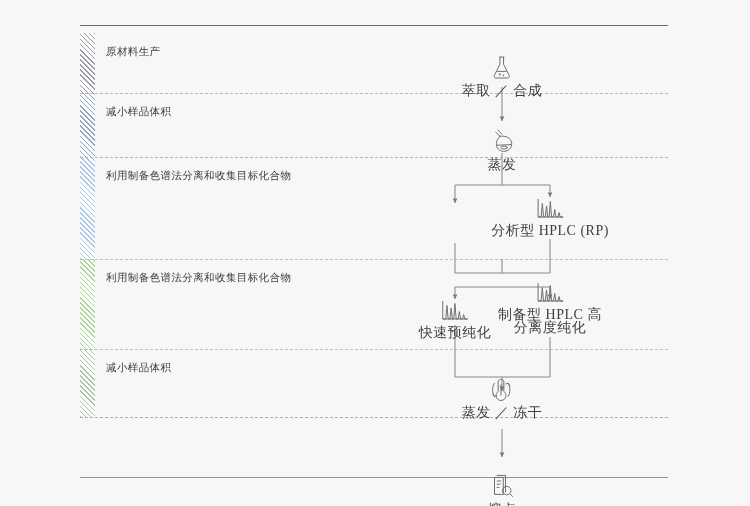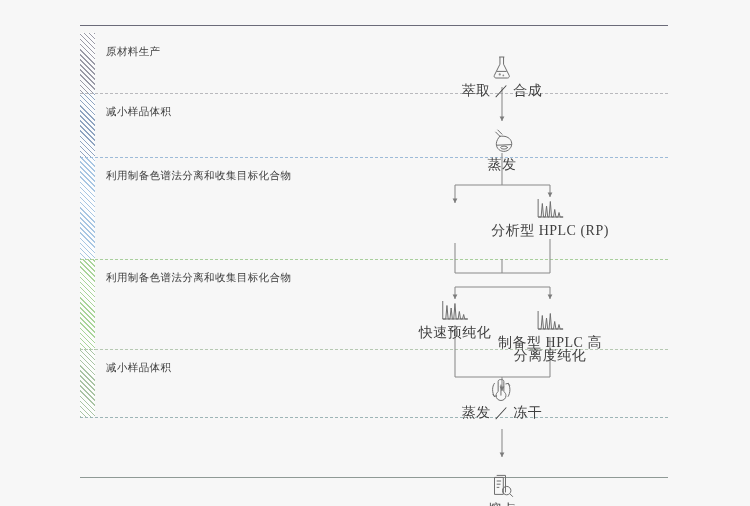--- a/index.html
+++ b/index.html
@@ -226,21 +226,21 @@
       <svg width="30" height="24" viewBox="0 0 30 24">
         <g stroke="#6f6f6f" stroke-width="1" fill="none" stroke-linejoin="round">
           <path d="M3,2 L3,20 L28,20"></path>
           <path d="M3,20 L6,20 L7.2,6.5 L8.4,20 L10.2,20 L11.4,9 L12.6,20 L14,20 L15.2,4.5 L16.4,20 L18.4,20 L19.6,12.5 L20.8,20 L22.8,20 L23.9,15.5 L25,20 L28,20"></path>
         </g>
       </svg>
     </span>
     <span class="cap">分析型 HPLC (RP)</span>
   </div>
 
-  <div class="node" style="left:470px;top:284px;">
+  <div class="node" style="left:470px;top:256px;">
     <span class="ico">
       <svg width="30" height="24" viewBox="0 0 30 24">
         <g stroke="#6f6f6f" stroke-width="1" fill="none" stroke-linejoin="round">
           <path d="M3,2 L3,20 L28,20"></path>
           <path d="M3,20 L6,20 L7.2,6.5 L8.4,20 L10.2,20 L11.4,9 L12.6,20 L14,20 L15.2,4.5 L16.4,20 L18.4,20 L19.6,12.5 L20.8,20 L22.8,20 L23.9,15.5 L25,20 L28,20"></path>
         </g>
       </svg>
     </span>
     <span class="cap">制备型 HPLC 高
 分离度纯化</span>

